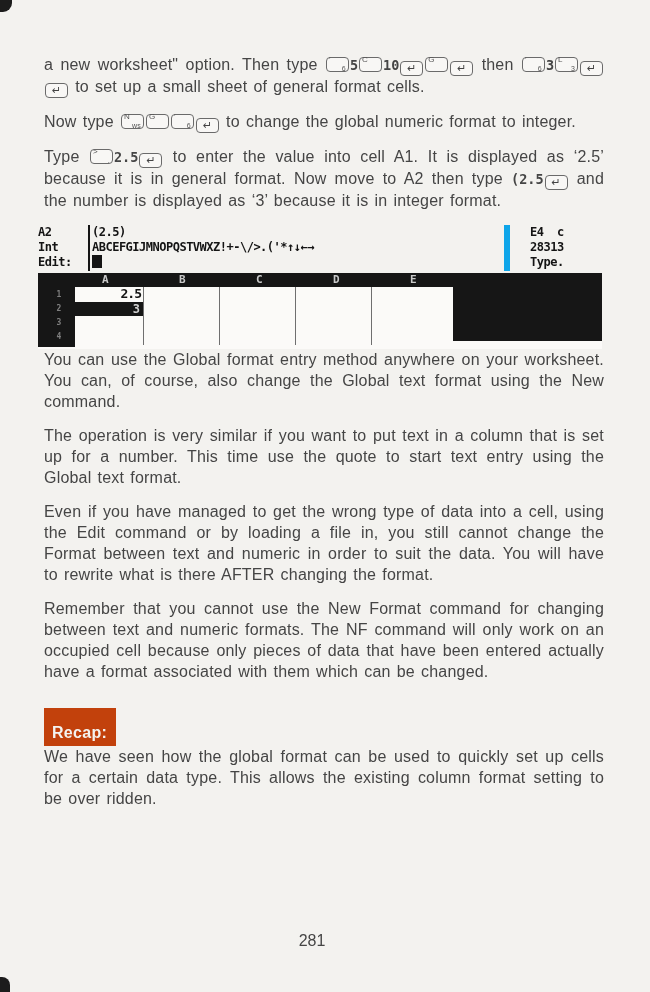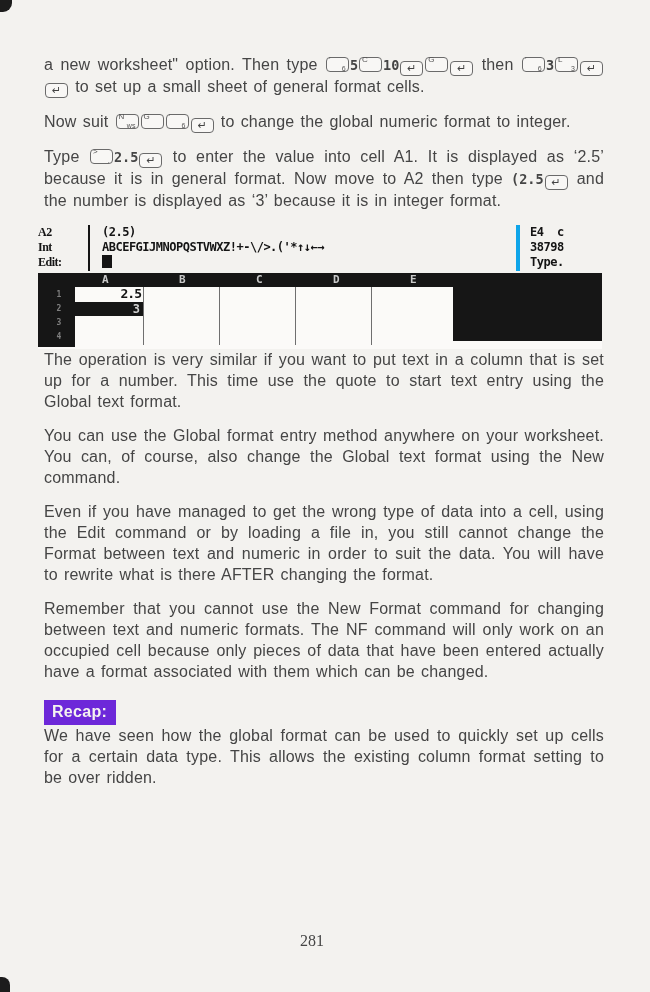--- a/index.html
+++ b/index.html
@@ -54,23 +54,23 @@
     font-weight:bold;
     color:#141414;
   }
   .shot-status{
     display:flex;
     font-size:12px;line-height:15px;
     height:46px;
     letter-spacing:-0.5px;
   }
   .shot-status span{white-space:pre;display:block;}
-  .st-left{width:50px;font-family:Liberation Serif, serif;}
-  .st-mid{flex:1;border-left:2px solid #141414;padding-left:12px;}
-  .st-right{width:72px;border-left:4px solid #0ea5e9;padding-left:10px;}
+  .st-left{width:50px;}
+  .st-mid{flex:1;border-left:2px solid #141414;padding-left:2px;}
+  .st-right{width:72px;border-left:6px solid #0ea5e9;padding-left:20px;}
   .cursor-block{width:10px;height:13px;background:#141414;display:inline-block;}
   .shot-band{
     position:relative;
     height:14px;
     background:#161616;
     margin-top:2px;
   }
   .col-letter{
     position:absolute;top:1px;
     color:#c9c9c9;font-size:11px;line-height:12px;
@@ -93,61 +93,61 @@
     position:absolute;left:37px;top:15px;width:68px;height:14px;
     background:#161616;color:#cfcfcf;
     text-align:right;font-size:12px;line-height:14px;
     padding-right:3px;box-sizing:border-box;
   }
   .vline{position:absolute;top:0;width:1px;height:58px;background:#6f6f6f;}
   .blackblock{position:absolute;left:415px;top:0;width:149px;height:54px;background:#161616;}
 
   .recap{
     display:inline-block;
-    margin-top:18px;
-    background:#6d28d9;color:#f4f3f0;
+    margin-top:26px;
+    background:#c2410c;color:#f4f3f0;
     font-weight:bold;font-size:16px;
-    padding:3px 9px 4px 8px;
+    padding:16px 9px 4px 8px;
     letter-spacing:.3px;
   }
   .pageno{
     position:absolute;left:0;top:932px;width:624px;
-    text-align:center;font-size:16px;color:#454545;font-family:Liberation Serif, serif;
+    text-align:center;font-size:16px;color:#454545;
   }
   .corner{position:absolute;background:#1c1c1c;}
   .corner.tl{left:0;top:0;width:12px;height:12px;border-bottom-right-radius:9px;}
   .corner.bl{left:0;top:977px;width:10px;height:15px;border-top-right-radius:8px;}
 </style>
 </head>
 <body>
 
 <div class="page">
 
   <div id="paras-top">
       <p class="para"><span>a new worksheet" option. Then type </span><span class="key"><span class="tl">'</span><span class="br">6</span></span><span class="kbd">5</span><span class="key"><span class="tl">C</span></span><span class="kbd">10</span><span class="key enter">↵</span><span class="key"><span class="tl">G</span></span><span class="key enter">↵</span><span> then </span><span class="key"><span class="tl">'</span><span class="br">6</span></span><span class="kbd">3</span><span class="key"><span class="tl">L</span><span class="br">3</span></span><span class="key enter">↵</span><span class="key enter">↵</span><span> to set up a small sheet of general format cells.</span></p>
-      <p class="para"><span>Now suit </span><span class="key"><span class="tl">N</span><span class="br">ws</span></span><span class="key"><span class="tl">G</span></span><span class="key"><span class="tl">'</span><span class="br">6</span></span><span class="key enter">↵</span><span> to change the global numeric format to integer.</span></p>
+      <p class="para"><span>Now type </span><span class="key"><span class="tl">N</span><span class="br">ws</span></span><span class="key"><span class="tl">G</span></span><span class="key"><span class="tl">'</span><span class="br">6</span></span><span class="key enter">↵</span><span> to change the global numeric format to integer.</span></p>
       <p class="para"><span>Type </span><span class="key"><span class="tl">&gt;</span><span class="br">.</span></span><span class="kbd">2.5</span><span class="key enter">↵</span><span> to enter the value into cell A1. It is displayed as ‘2.5’ because it is in general format. Now move to A2 then type </span><span class="kbd">(2.5</span><span class="key enter">↵</span><span> and the number is displayed as ‘3’ because it is in integer format.</span></p>
     </div>
 
   
   <div class="shot">
     <div class="shot-status">
       <div class="st-left">
         <span>A2</span>
         <span>Int</span>
         <span>Edit:</span>
       </div>
       <div class="st-mid">
         <span>(2.5)</span>
         <span>ABCEFGIJMNOPQSTVWXZ!+-\/&gt;.('*↑↓←→</span>
         <span class="cursor-block"></span>
       </div>
       <div class="st-right">
         <span>E4  c</span>
-        <span>38798</span>
+        <span>28313</span>
         <span>Type.</span>
       </div>
     </div>
     <div class="shot-band">
       <span class="col-letter" style="left:64px">A</span>
       <span class="col-letter" style="left:141px">B</span>
       <span class="col-letter" style="left:218px">C</span>
       <span class="col-letter" style="left:295px">D</span>
       <span class="col-letter" style="left:372px">E</span>
     </div>
@@ -162,22 +162,22 @@
       <div class="cell-a2">3</div>
       <div class="vline" style="left:105px"></div>
       <div class="vline" style="left:181px"></div>
       <div class="vline" style="left:257px"></div>
       <div class="vline" style="left:333px"></div>
       <div class="blackblock"></div>
     </div>
   </div>
 
   <div id="paras-mid">
+      <p class="para"><span>You can use the Global format entry method anywhere on your worksheet. You can, of course, also change the Global text format using the New command.</span></p>
       <p class="para"><span>The operation is very similar if you want to put text in a column that is set up for a number. This time use the quote to start text entry using the Global text format.</span></p>
-      <p class="para"><span>You can use the Global format entry method anywhere on your worksheet. You can, of course, also change the Global text format using the New command.</span></p>
       <p class="para"><span>Even if you have managed to get the wrong type of data into a cell, using the Edit command or by loading a file in, you still cannot change the Format between text and numeric in order to suit the data. You will have to rewrite what is there AFTER changing the format.</span></p>
       <p class="para"><span>Remember that you cannot use the New Format command for changing between text and numeric formats. The NF command will only work on an occupied cell because only pieces of data that have been entered actually have a format associated with them which can be changed.</span></p>
     </div>
 
   <div class="recap">Recap:</div>
 
   <div id="paras-bottom">
       <p class="para"><span>We have seen how the global format can be used to quickly set up cells for a certain data type. This allows the existing column format setting to be over ridden.</span></p>
     </div>
 

